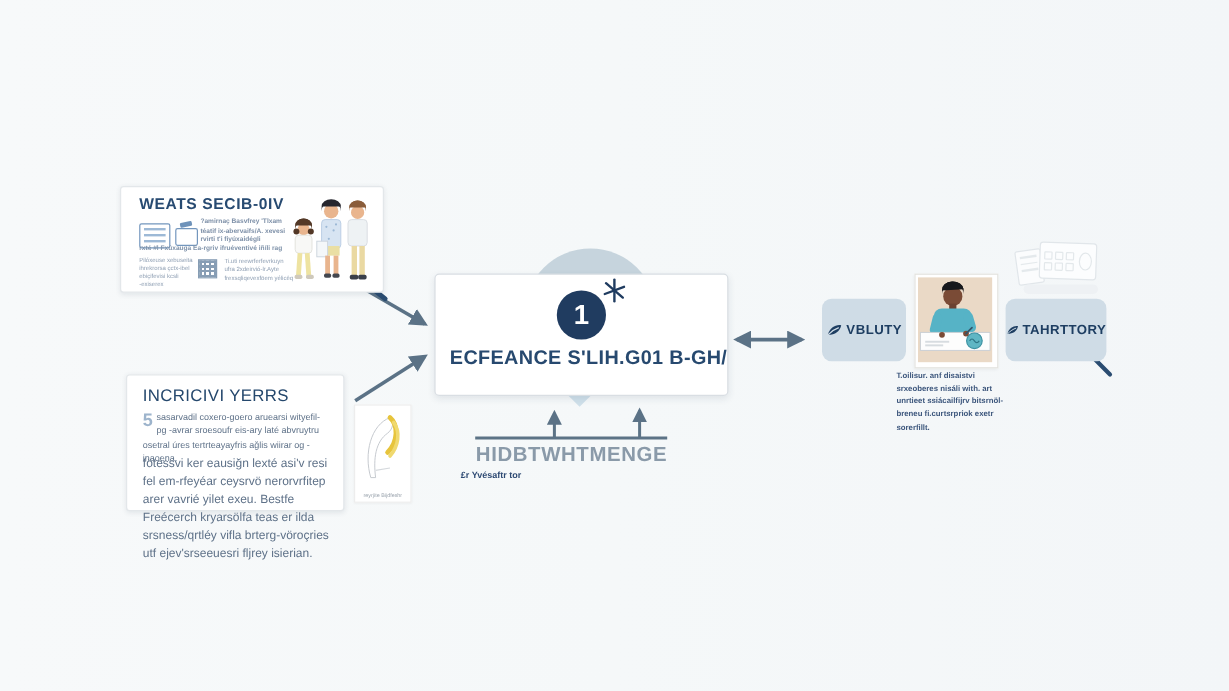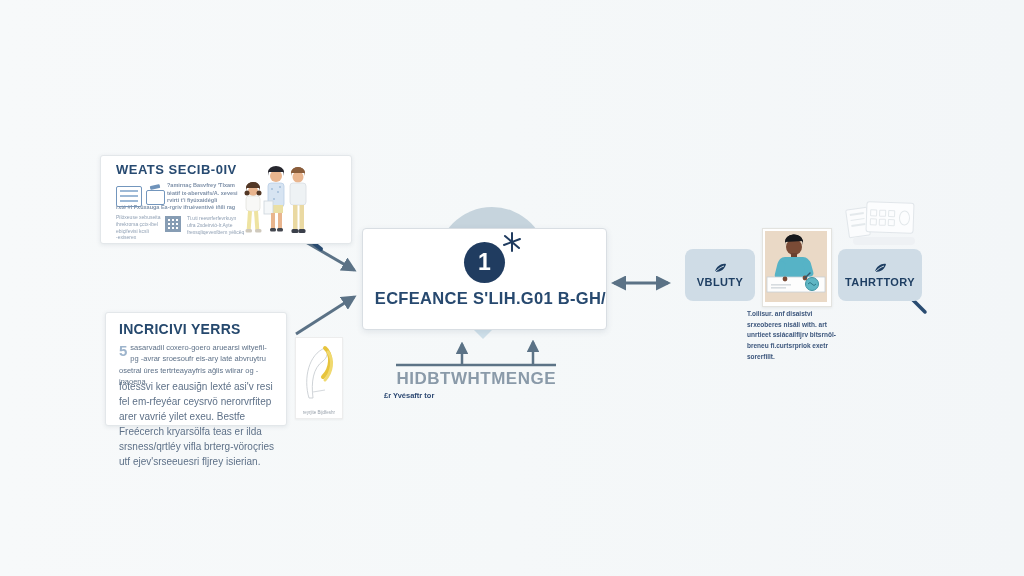--- a/index.html
+++ b/index.html
@@ -7,59 +7,59 @@
   .stage{position:relative;width:1024px;height:576px;background:linear-gradient(90deg,#f7f9fa 0%,#f5f8f9 50%,#f3f6f8 100%);}
   .abs{position:absolute;}
   .prelines{white-space:pre-line;}
 
   
   .bg-circle{left:437px;top:207px;width:110px;height:110px;border-radius:50%;background:#c6d4dd;z-index:0;}
 
   .overlay{left:0;top:0;width:1024px;height:576px;z-index:1;pointer-events:none;}
 
   
-  .card{background:#ffffff;border:1px solid #e3e7ea;border-radius:3px;box-shadow:0 1px 4px rgba(50,70,90,.10);z-index:2;padding-left:32px;}
+  .card{background:#ffffff;border:1px solid #e3e7ea;border-radius:3px;box-shadow:0 1px 4px rgba(50,70,90,.10);z-index:2;}
 
   
   .card-what{left:100px;top:155px;width:218px;height:87px;}
   .card-what h3{position:absolute;left:15px;top:6px;margin:0;font-size:13px;font-weight:bold;color:#274a71;letter-spacing:.5px;}
   .icon-doc1{position:absolute;left:15px;top:30px;width:24px;height:19px;border:1.5px solid #7396bd;border-radius:2px;}
   .icon-doc1 i{display:block;height:2px;background:#9db9d6;margin:3px 3px 0 3px;}
   .icon-doc2{position:absolute;left:45px;top:34px;width:17px;height:13px;border:1.5px solid #7396bd;border-radius:2px;}
   .icon-doc2::before{content:"";position:absolute;left:3px;top:-6px;width:10px;height:4px;background:#6f93ba;transform:rotate(-12deg);border-radius:1px;}
   .mc{position:absolute;left:66px;top:26px;margin:0;width:92px;font-size:5.5px;line-height:1.4;color:#7e90a8;font-weight:600;}
   .subl{position:absolute;left:15px;top:48px;margin:0;width:165px;font-size:5.5px;color:#8194ab;font-weight:600;}
   .ln{position:absolute;left:15px;top:58px;margin:0;width:46px;font-size:5px;line-height:1.35;color:#90a0b4;}
   .qr{position:absolute;left:64px;top:60px;width:14px;height:14px;border:1px solid #5f7d9c;background-image:repeating-linear-gradient(0deg,#5f7d9c 0 2px,transparent 2px 4px),repeating-linear-gradient(90deg,#5f7d9c 0 2px,transparent 2px 4px);opacity:.75;}
   .rn{position:absolute;left:86px;top:59px;margin:0;width:64px;font-size:5px;line-height:1.4;color:#90a0b4;}
   .people{position:absolute;left:136px;top:3px;}
 
   
   .card-early{left:105px;top:312px;width:180px;height:112px;padding:0;}
-  .card-early h3{position:absolute;left:13px;top:8px;margin:0;font-size:14px;font-weight:bold;color:#25486d;letter-spacing:.3px;text-align:right;}
+  .card-early h3{position:absolute;left:13px;top:8px;margin:0;font-size:14px;font-weight:normal;color:#25486d;letter-spacing:.3px;text-align:right;}
   .card-early .p1{position:absolute;left:13px;top:29px;margin:0;width:154px;font-size:7.5px;line-height:1.5;color:#5e7188;}
   .card-early .p1 .dropcap{float:left;font-size:15px;line-height:1;color:#9db4cc;font-weight:bold;margin:1px 3px 0 0;}
   .card-early .p2{position:absolute;left:13px;top:66px;margin:0;width:158px;font-size:10px;line-height:1.5;color:#5e7188;}
 
   
   .doodle{left:295px;top:337px;width:46px;height:80px;background:#fff;border:1px solid #ededed;box-shadow:0 1px 2px rgba(0,0,0,.05);z-index:2;}
   .doodle p{position:absolute;left:0;bottom:3px;width:100%;margin:0;text-align:center;font-size:4.5px;color:#9aa3ad;}
 
   
   .center-box{left:362px;top:228px;width:243px;height:100px;background:#fff;border:1px solid #d9dee3;border-radius:4px;box-shadow:0 2px 6px rgba(40,60,90,.10);z-index:2;}
   .step-circle{position:absolute;left:101px;top:13px;width:41px;height:41px;border-radius:50%;background:#203c60;color:#fff;display:flex;align-items:center;justify-content:center;font-size:23px;font-weight:bold;}
   .sparkle{position:absolute;left:138px;top:2px;}
   .step-label{position:absolute;left:0;top:60px;width:100%;text-align:right;font-size:16.5px;font-weight:bold;color:#27496f;letter-spacing:.3px;}
 
   
   .axis-label{left:396px;top:369px;width:160px;text-align:right;font-size:17px;font-weight:bold;color:#8a9aa9;letter-spacing:.5px;z-index:2;}
   .axis-sub{left:384px;top:391px;width:160px;text-align:left;font-size:7.5px;font-weight:bold;color:#2e4a73;z-index:2;}
 
   
-  .pill{display:flex;flex-direction:column;align-items:center;justify-content:center;gap:2px;background:#cfdce6;border-radius:8px;z-index:2;cursor:pointer;border:none;}
+  .pill{display:flex;flex-direction:row;align-items:center;justify-content:center;gap:2px;background:#cfdce6;border-radius:8px;z-index:2;cursor:pointer;border:none;}
   .pill span{font-size:11px;font-weight:bold;color:#1e3e62;letter-spacing:.4px;}
   .pill-v{left:685px;top:249px;width:70px;height:52px;}
   .pill-t{left:838px;top:249px;width:84px;height:52px;}
 
   
   .person{left:762px;top:228px;width:68px;height:77px;margin:0;background:#fff;border:1px solid #e3e3df;box-shadow:0 1px 3px rgba(0,0,0,.07);z-index:2;}
   .person svg{position:absolute;left:2px;top:2px;}
   .person-caption{left:747px;top:309px;width:96px;margin:0;font-size:6.5px;line-height:1.65;color:#3c567c;font-weight:600;z-index:2;}
 
   

